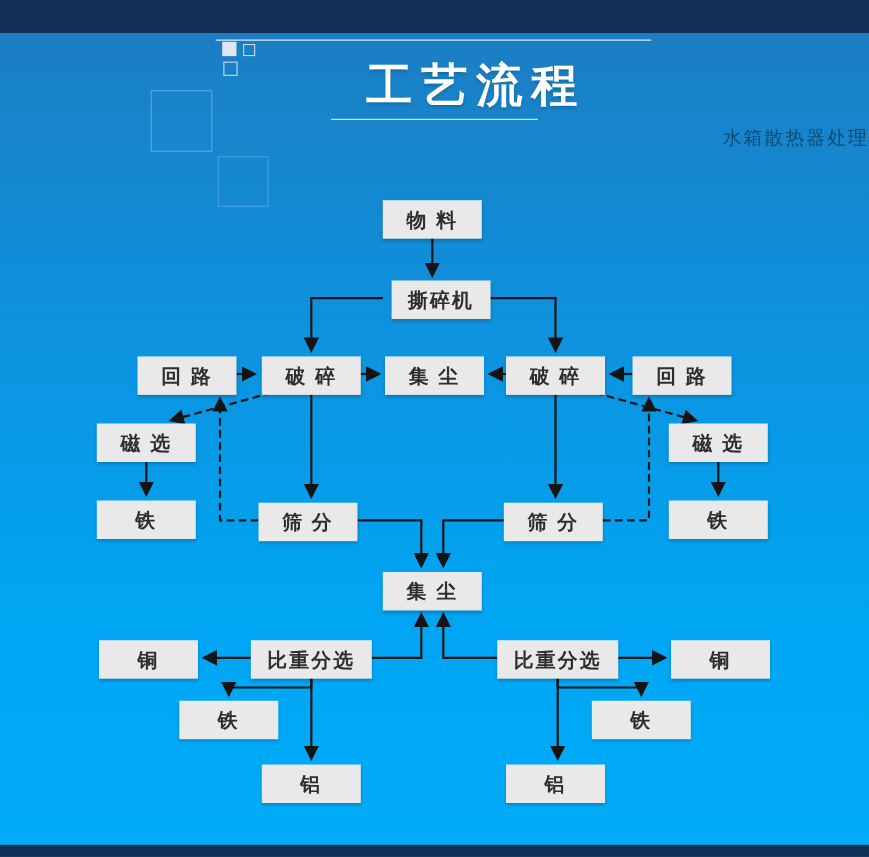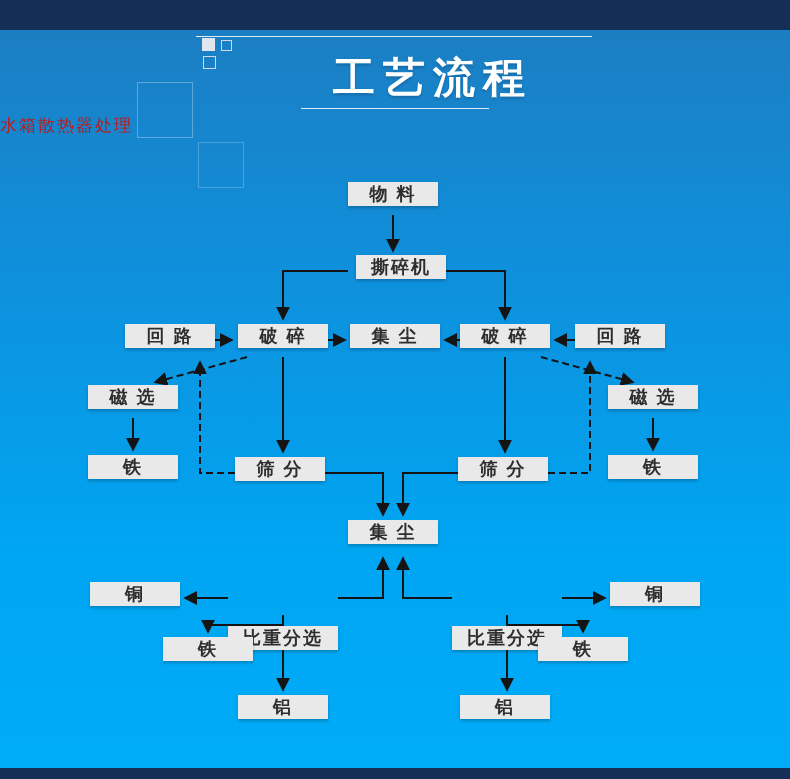--- a/index.html
+++ b/index.html
@@ -50,35 +50,35 @@
     letter-spacing: 8px; margin: 0;
     text-shadow: 0 2px 3px rgba(0,0,0,0.18);
     padding-left: 38px;
   }
   .subtitle-divider {
     position: absolute; left: 301px; top: 108px; width: 188px; height: 1px;
     background: rgba(255,255,255,0.85);
   }
   .page-subtitle {
     position: absolute; left: 0; top: 114px; width: 100%;
-    text-align: left;
-    color: #b91c1c; font-size: 17px; font-weight: 400;
+    text-align: right;
+    color: #0c4a6e; font-size: 17px; font-weight: 400;
     letter-spacing: 2px;
   }
   
   .node {
     position: absolute;
-    width: 90px; height: 24px;
+    width: 90px; height: 35px;
     background: #e9e9e9;
     display: flex; align-items: center; justify-content: center;
     font-size: 18px; font-weight: 700; color: #2e2e2e;
     letter-spacing: 2px;
     box-shadow: 0 2px 3px rgba(0,0,0,0.22);
   }
-  .node.wide { width: 110px; margin-top: 44px; }
+  .node.wide { width: 110px; }
   .arrows {
     position: absolute; left: 0; top: 0; width: 790px; height: 779px;
     pointer-events: none;
   }
 </style>
 </head>
 <body>
 
 <div class="topbar"></div>
 <div class="bottombar"></div>

